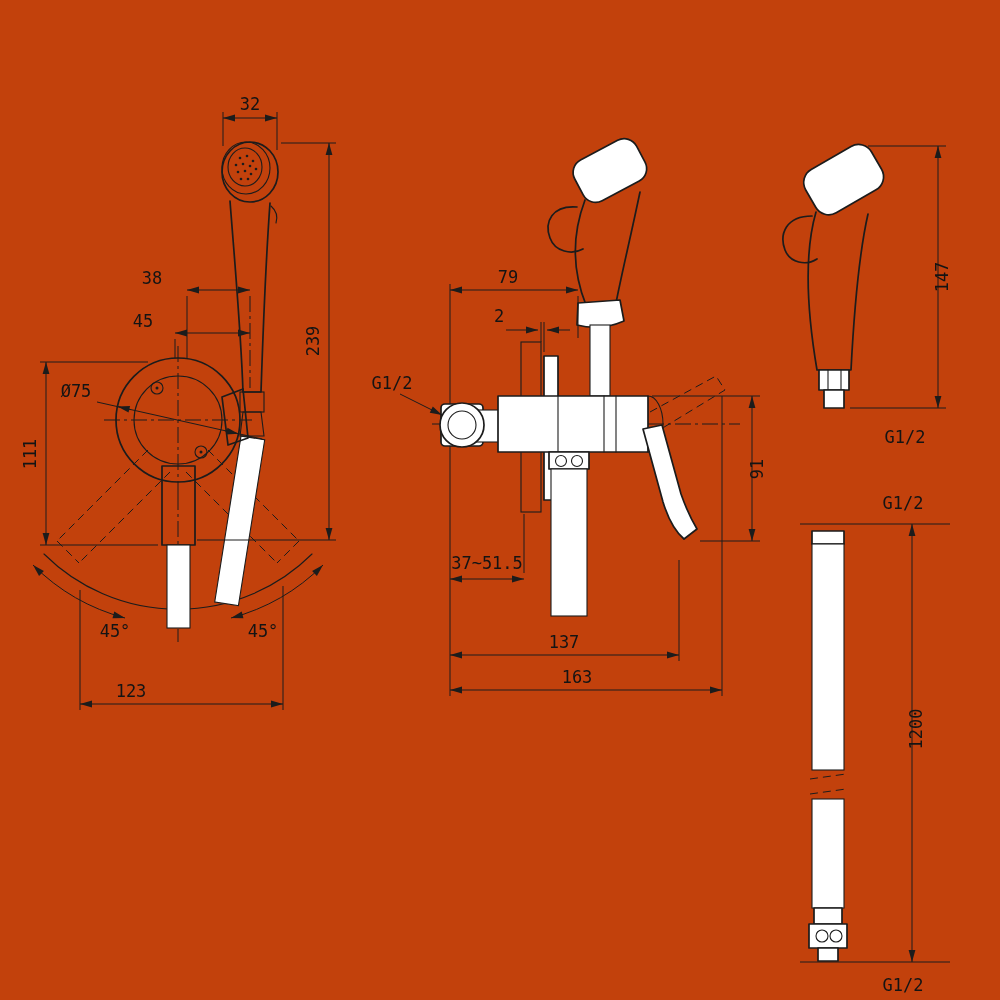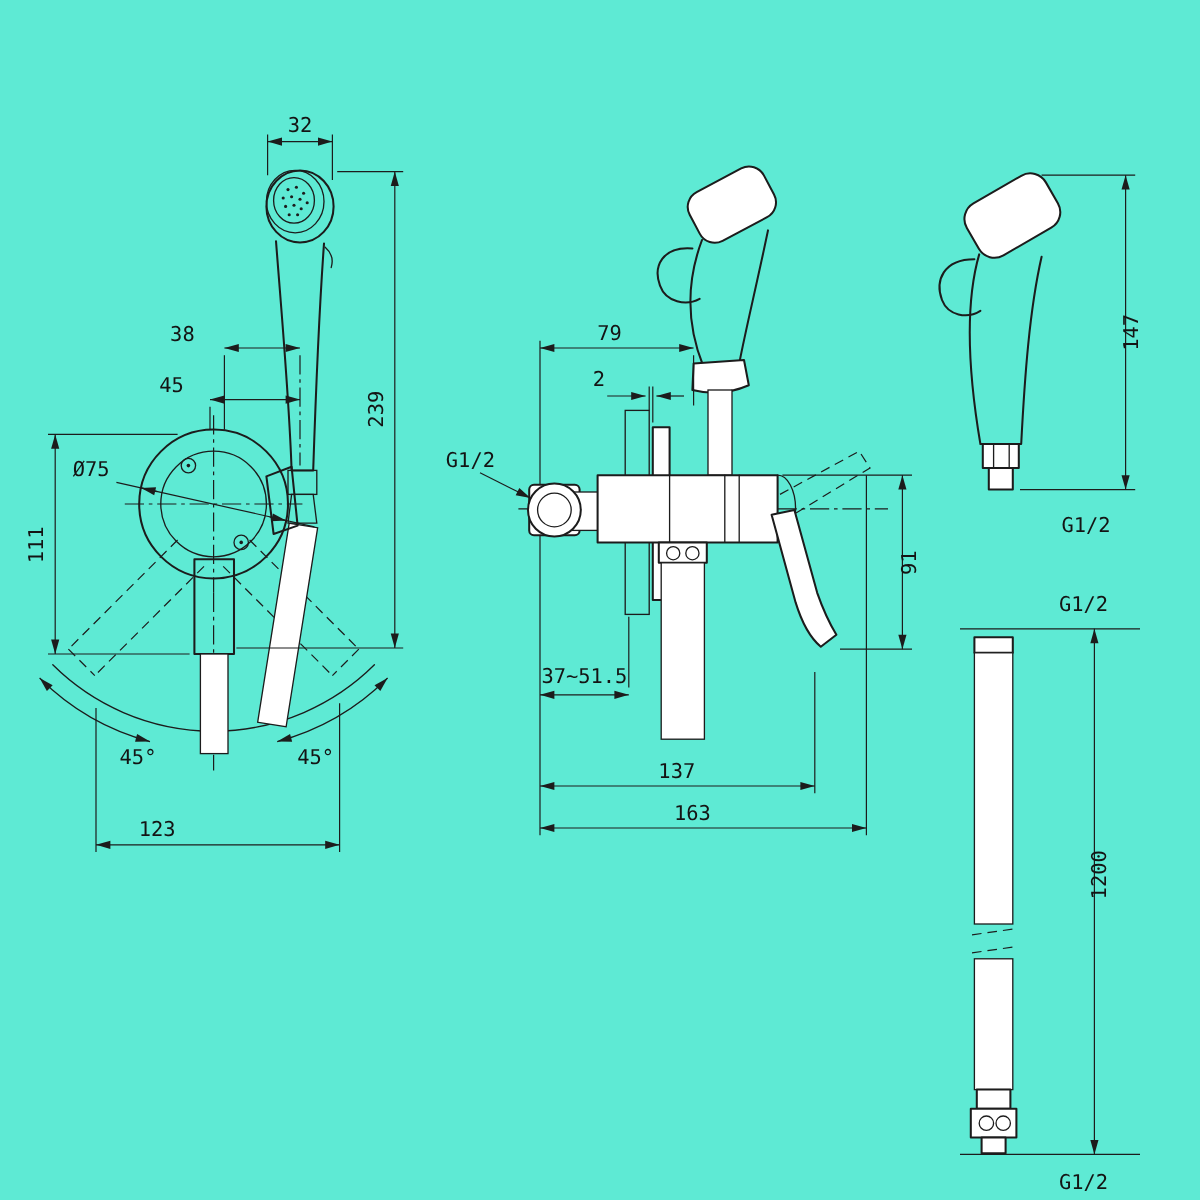--- a/index.html
+++ b/index.html
@@ -1,16 +1,16 @@
 <!DOCTYPE html>
 <html><head>
 <meta charset="utf-8">
 <style>
   html,body{margin:0;padding:0;background:#ffffff;}
-  .canvas{position:relative;width:1000px;height:1000px;background:#5eead4;overflow:hidden;}
+  .canvas{position:relative;width:1000px;height:1000px;background:#c2410c;overflow:hidden;}
   svg{position:absolute;inset:0;}
   .o  {fill:none;stroke:#1c1c1c;stroke-width:1.7;stroke-linejoin:round;stroke-linecap:round;}
   .ow {fill:#ffffff;stroke:#1c1c1c;stroke-width:1.7;stroke-linejoin:round;}
   .t  {fill:none;stroke:#1c1c1c;stroke-width:1.1;stroke-linecap:round;}
   .tw {fill:#ffffff;stroke:#1c1c1c;stroke-width:1.1;}
   .d  {fill:none;stroke:#1c1c1c;stroke-width:1;}
   .dash{stroke-dasharray:8 5;}
   .cl {fill:none;stroke:#1c1c1c;stroke-width:1;stroke-dasharray:16 4 3 4;}
   .dot{fill:#1c1c1c;stroke:none;}
   .lbl{font-family:"DejaVu Sans Mono","Liberation Mono",monospace;font-size:17px;fill:#141414;}

